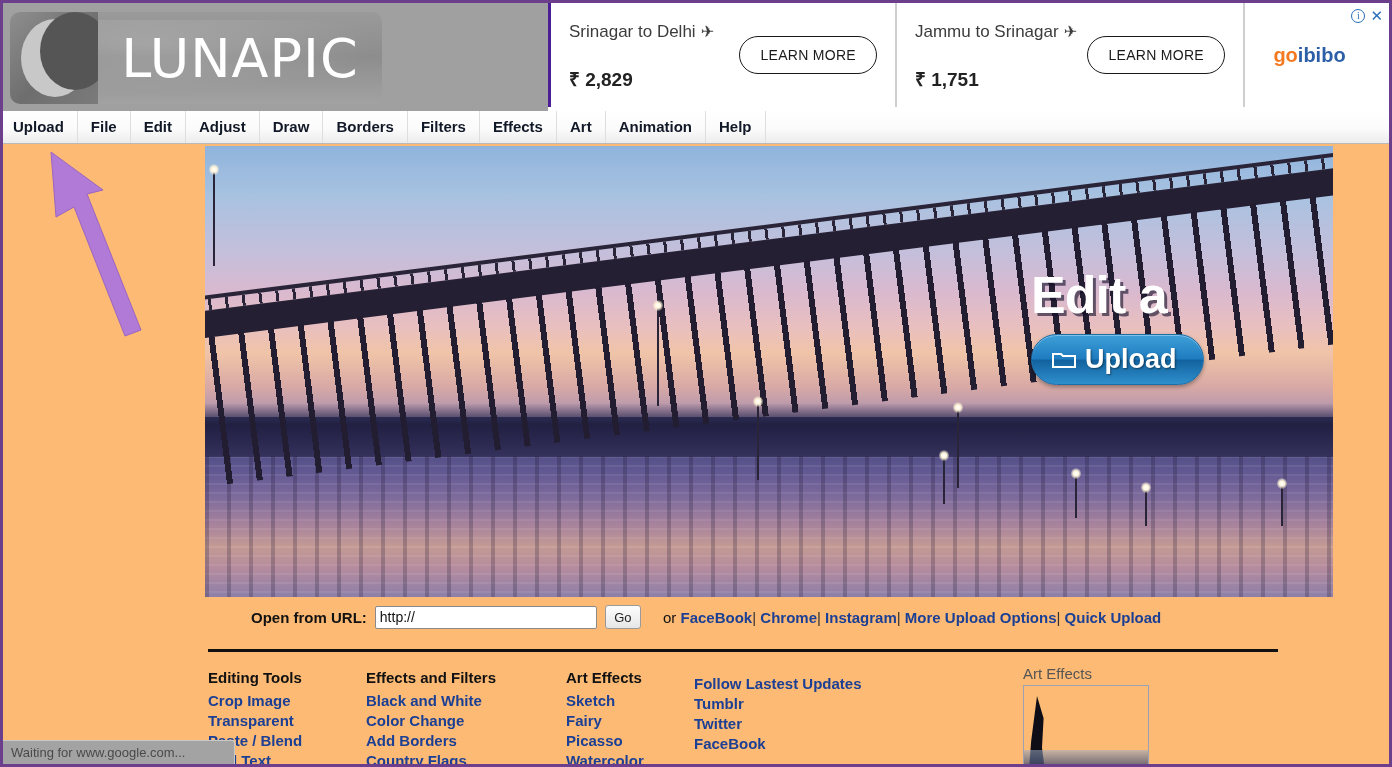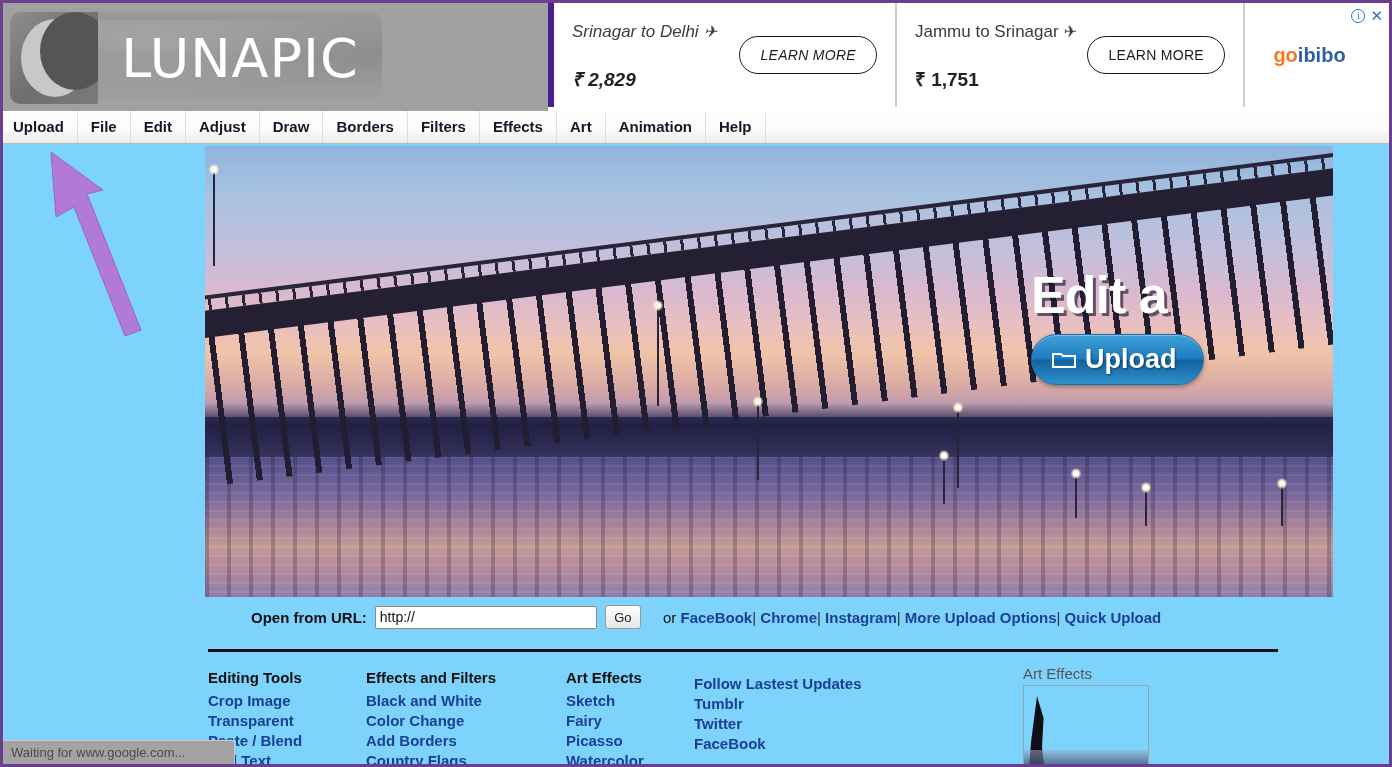--- a/index.html
+++ b/index.html
@@ -82,21 +82,21 @@
     display: flex;
     position: relative;
   }
   .ad-slot {
     width: 348px; height: 104px;
     border-right: 1px solid #cfcfcf;
     border-left: 1px solid #cfcfcf;
     position: relative;
     background: #fff;
   }
-  .ad-slot:first-child { border-left: 6px solid #4c1d95; font-style: italic; }
+  .ad-slot:first-child { border-left: 3px solid #4c1d95; }
   .ad-route {
     position: absolute; left: 18px; top: 19px;
     font-size: 17px; color: #3c3c3c;
     font-family: "Liberation Sans", sans-serif;
     white-space: nowrap;
   }
   .plane-icon { font-size: 16px; margin-left: 5px; color:#3c3c3c;}
   .ad-price {
     position: absolute; left: 18px; top: 76px;
     font-size: 19px; font-weight: bold; color: #222;
@@ -158,21 +158,21 @@
     cursor: pointer;
     white-space: nowrap;
     font-family: "Liberation Sans", sans-serif;
   }
   .menu-item:first-child { padding-left: 10px; }
 
   
   #content {
     position: absolute; left: 0; top: 141px;
     width: 1386px; height: 623px;
-    background: #7dd3fc;
+    background: #fdba74;
   }
 
   
   #hero {
     position: absolute; left: 202px; top: 2px;
     width: 1128px; height: 451px;
     overflow: hidden;
     background: #2b2f55;
   }
   #hero-sky {

